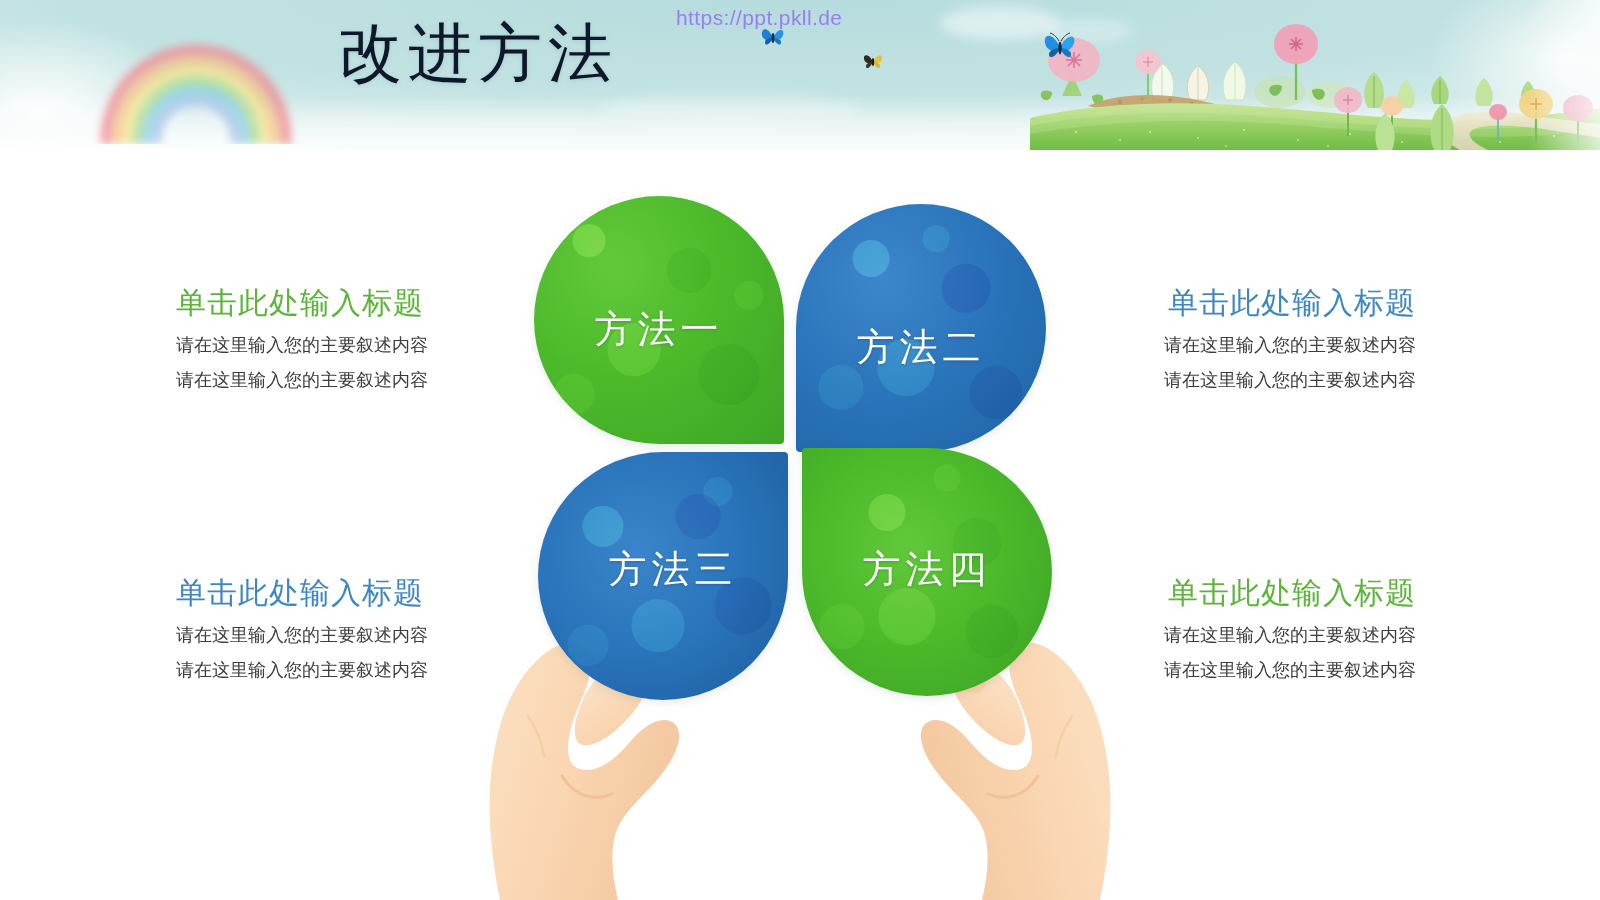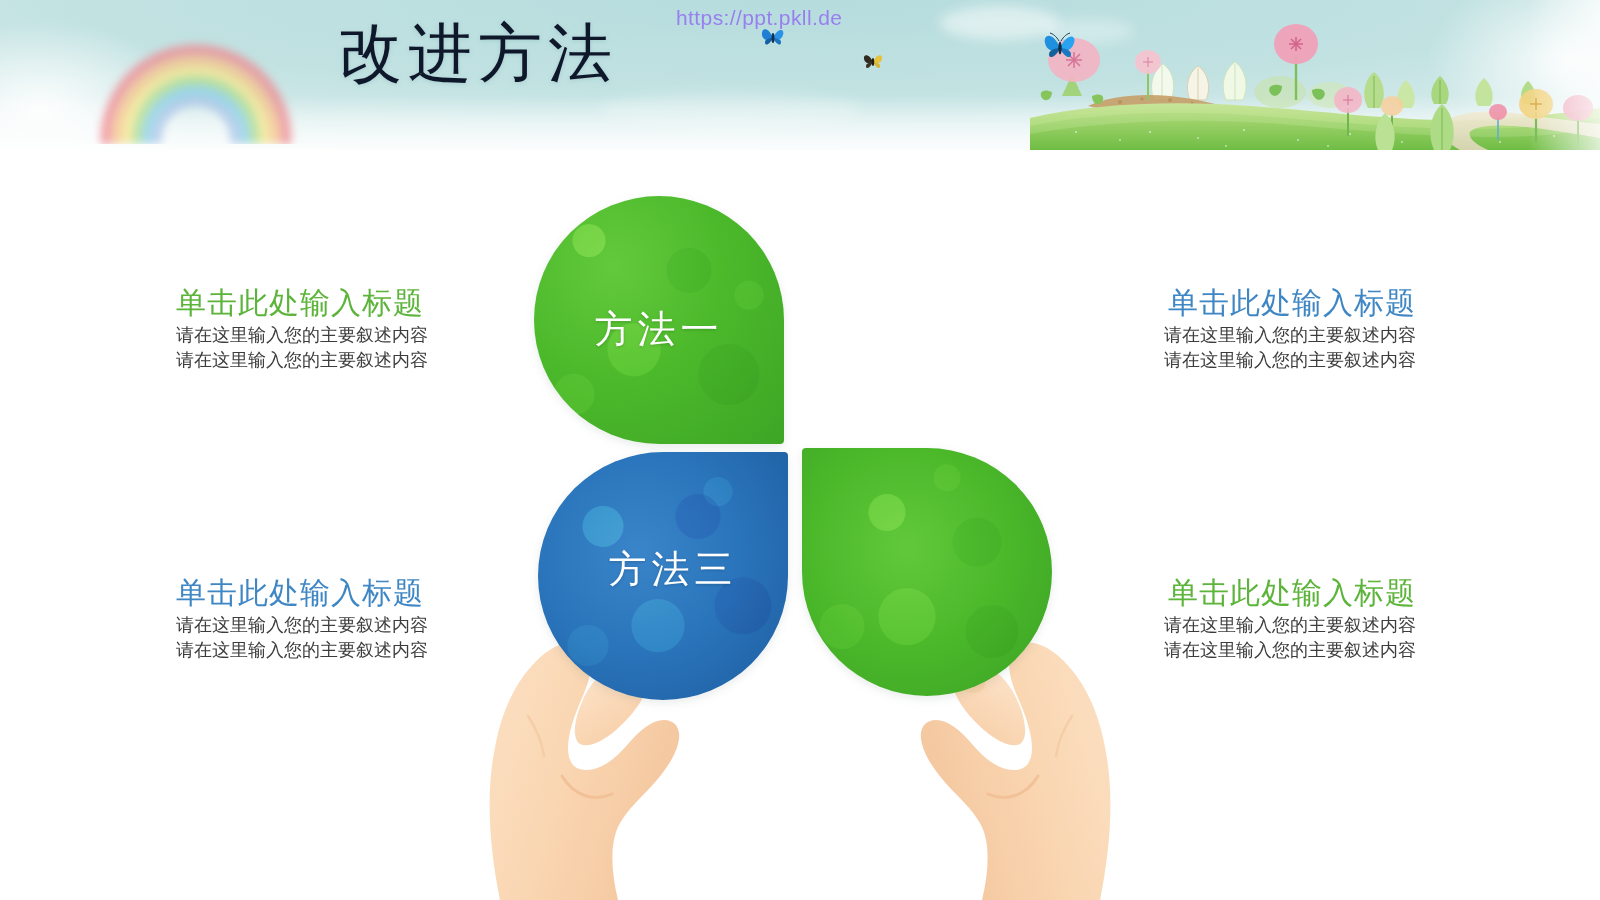--- a/index.html
+++ b/index.html
@@ -96,21 +96,21 @@
   
   .hands{ position:absolute; left:470px; top:520px; width:660px; height:380px; }
   .hands svg{ display:block; }
 
   
   .tblock{ position:absolute; }
   .tblock .t-title{
     font-size:30px; letter-spacing:1px; line-height:1.25; white-space:nowrap; font-weight:400;
   }
   .tblock .t-body{
-    font-size:18px; line-height:1.33; color:#3c3c3c; white-space:nowrap; margin-top:2px;
+    font-size:18px; line-height:1.33; color:#3c3c3c; white-space:nowrap; margin-top:12px;
   }
   .g-title{ color:#5cb43a; }
   .b-title{ color:#3f87c4; }
   .align-left{ text-align:left; }
   .align-right{ text-align:right; }
 
   #text-tl{ left:176px; top:284px; width:300px; }
   #text-tr{ left:1106px; top:284px; width:310px; }
   #text-bl{ left:176px; top:574px; width:300px; }
   #text-br{ left:1106px; top:574px; width:310px; }
@@ -434,40 +434,51 @@
       <div class="tex" style="background-image:
              radial-gradient(circle at 22% 18%, rgba(255,255,255,.55) 0 16px, transparent 17px),
              radial-gradient(circle at 62% 30%, rgba(0,0,0,.16) 0 22px, transparent 23px),
              radial-gradient(circle at 40% 62%, rgba(255,255,255,.34) 0 26px, transparent 27px),
              radial-gradient(circle at 78% 72%, rgba(0,0,0,.14) 0 30px, transparent 31px),
              radial-gradient(circle at 16% 80%, rgba(255,255,255,.22) 0 20px, transparent 21px),
              radial-gradient(circle at 86% 40%, rgba(255,255,255,.2) 0 14px, transparent 15px);"></div>
       <div class="petal-label">方法一</div>
     </div>
 
+    <div class="petal" id="petal-2">
+      <div class="tex" style="background-image:
+             radial-gradient(circle at 30% 22%, rgba(255,255,255,.45) 0 18px, transparent 19px),
+             radial-gradient(circle at 68% 34%, rgba(0,0,0,.2) 0 24px, transparent 25px),
+             radial-gradient(circle at 44% 66%, rgba(255,255,255,.3) 0 28px, transparent 29px),
+             radial-gradient(circle at 80% 76%, rgba(0,0,0,.16) 0 26px, transparent 27px),
+             radial-gradient(circle at 18% 74%, rgba(255,255,255,.2) 0 22px, transparent 23px),
+             radial-gradient(circle at 56% 14%, rgba(255,255,255,.22) 0 13px, transparent 14px);"></div>
+      <div class="petal-label">方法二</div>
+    </div>
 
     <div class="petal" id="petal-3">
       <div class="tex" style="background-image:
              radial-gradient(circle at 26% 30%, rgba(255,255,255,.42) 0 20px, transparent 21px),
              radial-gradient(circle at 64% 26%, rgba(0,0,0,.18) 0 22px, transparent 23px),
              radial-gradient(circle at 48% 70%, rgba(255,255,255,.3) 0 26px, transparent 27px),
              radial-gradient(circle at 82% 62%, rgba(0,0,0,.16) 0 28px, transparent 29px),
              radial-gradient(circle at 20% 78%, rgba(255,255,255,.18) 0 20px, transparent 21px),
              radial-gradient(circle at 72% 16%, rgba(255,255,255,.22) 0 14px, transparent 15px);"></div>
       <div class="petal-label">方法三</div>
     </div>
 
     <div class="petal" id="petal-4">
       <div class="tex" style="background-image:
              radial-gradient(circle at 34% 26%, rgba(255,255,255,.5) 0 18px, transparent 19px),
              radial-gradient(circle at 70% 38%, rgba(0,0,0,.15) 0 24px, transparent 25px),
              radial-gradient(circle at 42% 68%, rgba(255,255,255,.32) 0 28px, transparent 29px),
              radial-gradient(circle at 76% 74%, rgba(0,0,0,.14) 0 26px, transparent 27px),
              radial-gradient(circle at 16% 72%, rgba(255,255,255,.2) 0 22px, transparent 23px),
              radial-gradient(circle at 58% 12%, rgba(255,255,255,.2) 0 13px, transparent 14px);"></div>
+      <div class="petal-label">方法四</div>
     </div>
 
   </div>
 
   <div class="tblock align-left" id="text-tl">
     <div class="t-title g-title">单击此处输入标题</div>
     <div class="t-body">请在这里输入您的主要叙述内容</div>
     <div class="t-body">请在这里输入您的主要叙述内容</div>
   </div>
 

